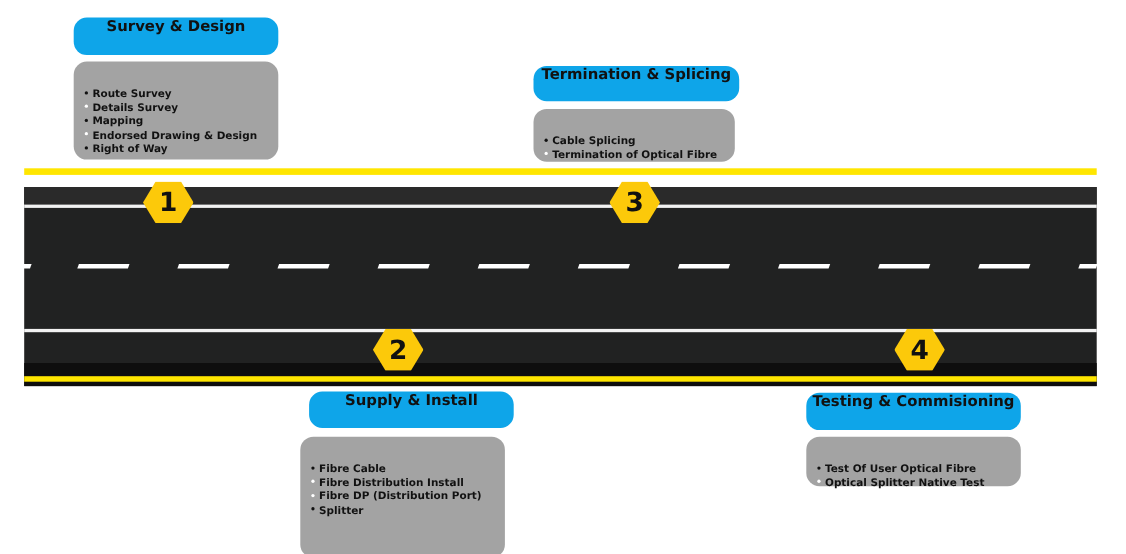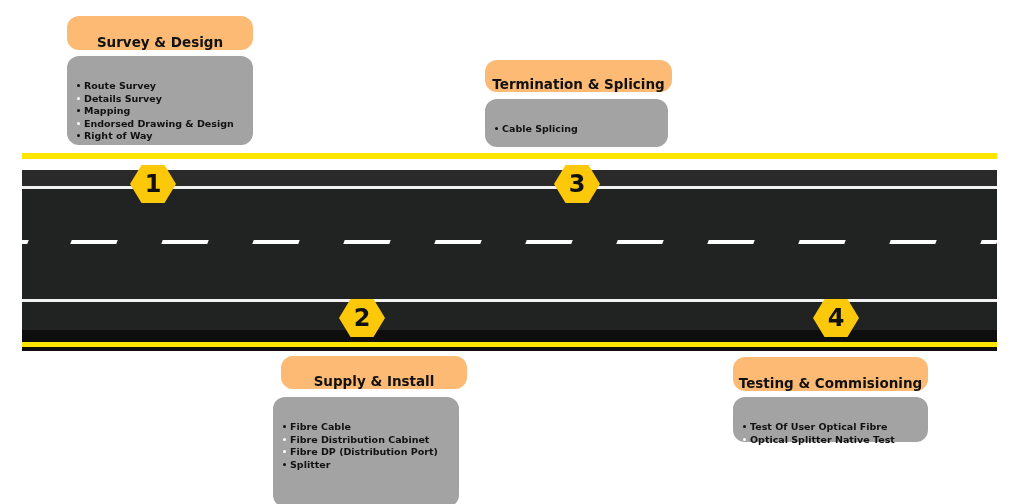--- a/index.html
+++ b/index.html
@@ -20,22 +20,22 @@
     position: absolute; top: 70px; height: 4px; width: 46px; background: #ffffff;
     transform: skewX(-20deg);
   }
   .hex {
     position: absolute; width: 46px; height: 38px; background: #fcc90a;
     clip-path: polygon(25% 0, 75% 0, 100% 50%, 75% 100%, 25% 100%, 0 50%);
     display: flex; align-items: center; justify-content: center;
     font-weight: bold; font-size: 24px; color: #111;
   }
   .box-title {
-    position: absolute; background: #fdba74; border-radius: 12px;
-    display: flex; align-items: flex-end; justify-content: center;
+    position: absolute; background: #0ea5e9; border-radius: 12px;
+    display: flex; align-items: flex-start; justify-content: center;
     font-weight: bold; font-size: 13.5px; color: #111;
   }
   .box-items {
     position: absolute; background: #a3a3a3; border-radius: 12px;
     box-sizing: border-box; padding: 24px 0 0 10px;
   }
   .box-items ul { list-style: none; margin: 0; padding: 0; }
   .box-items li {
     font-weight: bold; font-size: 9.5px; line-height: 12.5px; color: #111;
     white-space: nowrap;
@@ -96,30 +96,31 @@
       <li><span class="bullet dark"></span><span>Right of Way</span></li>
     </ul>
 </div>
 
 <div class="box-title" style="left:485px; top:60px; width:187px; height:32px;">
   <span>Termination &amp; Splicing</span>
 </div>
 <div class="box-items" style="left:485px; top:99px; width:183px; height:48px;">
   <ul>
       <li><span class="bullet dark"></span><span>Cable Splicing</span></li>
+      <li><span class="bullet light"></span><span>Termination of Optical Fibre</span></li>
     </ul>
 </div>
 
 <div class="box-title" style="left:281px; top:356px; width:186px; height:33px;">
   <span>Supply &amp; Install</span>
 </div>
 <div class="box-items" style="left:273px; top:397px; width:186px; height:110px;">
   <ul>
       <li><span class="bullet dark"></span><span>Fibre Cable</span></li>
-      <li><span class="bullet light"></span><span>Fibre Distribution Cabinet</span></li>
+      <li><span class="bullet light"></span><span>Fibre Distribution Install</span></li>
       <li><span class="bullet light"></span><span>Fibre DP (Distribution Port)</span></li>
       <li><span class="bullet dark"></span><span>Splitter</span></li>
     </ul>
 </div>
 
 <div class="box-title" style="left:733px; top:357px; width:195px; height:34px;">
   <span>Testing &amp; Commisioning</span>
 </div>
 <div class="box-items" style="left:733px; top:397px; width:195px; height:45px;">
   <ul>

